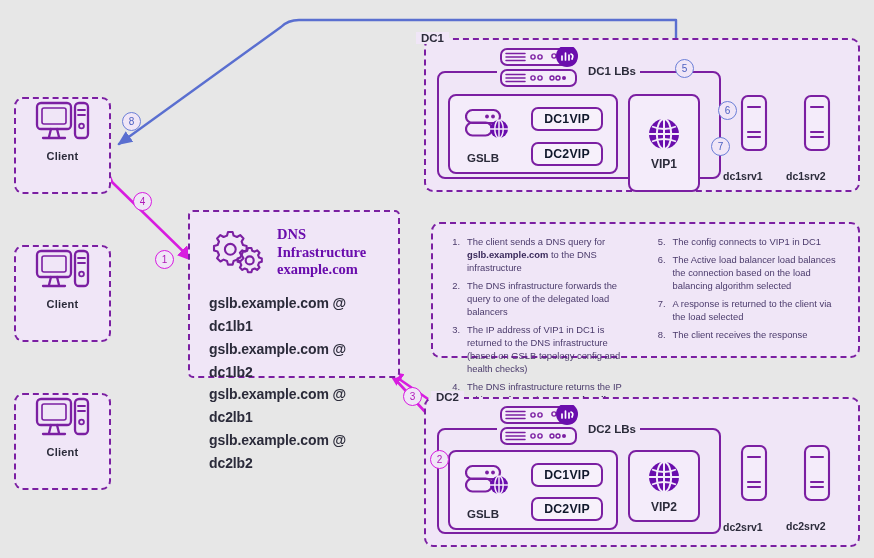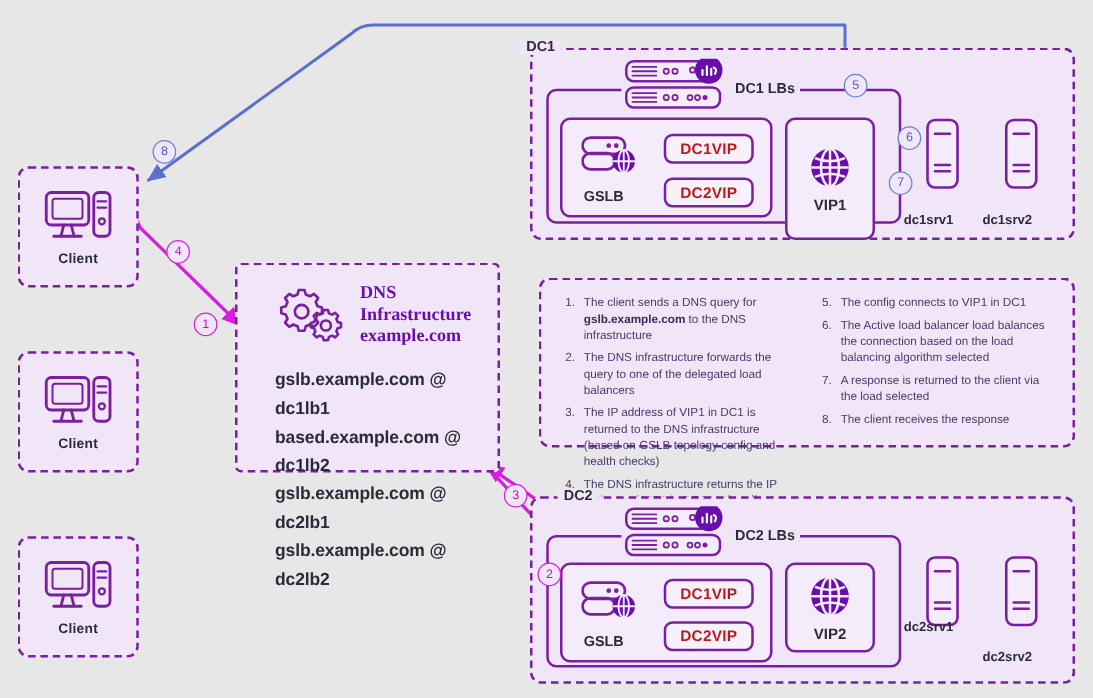--- a/index.html
+++ b/index.html
@@ -15,33 +15,32 @@
   svg.layer{position:absolute;left:0;top:0;width:874px;height:558px;pointer-events:none;}
   .node{position:absolute;box-sizing:border-box;}
 
   
   .client-card{
     border:2px dashed #7b1fa2;
     border-radius:9px;
     background:#f0e6f7;
     width:97px;height:97px;
     display:flex;flex-direction:column;
-    align-items:center;justify-content:center;
+    align-items:center;
     gap:3px;
-    margin-top:36px;
   }
   .client-label{font-size:11px;font-weight:bold;color:#2b2b3a;letter-spacing:.2px;}
 
   
   .dns-card{
     border:2px dashed #7b1fa2;
     border-radius:5px;
     background:#f0e6f7;
     box-sizing:border-box;
-    padding:14px 15px 12px 30px;
+    padding:14px 15px 12px 19px;
   }
   .dns-head{display:flex;align-items:flex-start;gap:10px;}
   .dns-title{
     font-family:"Liberation Serif", serif;
     font-weight:bold;font-size:14.5px;line-height:1.22;
     color:#6a0dad;
   }
   .dns-records{margin-top:13px;}
   .dns-rec{
     font-size:14px;font-weight:bold;color:#2b2b3a;
@@ -80,21 +79,21 @@
   .vip-box{
     position:absolute;box-sizing:border-box;
     border:2px solid #7b1fa2;border-radius:8px;background:#f4ecfa;
     display:flex;flex-direction:column;align-items:center;justify-content:center;gap:4px;
   }
   .vip-label{font-size:12px;font-weight:bold;color:#2b2b3a;}
   .pill{
     position:absolute;box-sizing:border-box;
     border:2.4px solid #7b1fa2;border-radius:7px;background:#f7f1fb;
     display:flex;align-items:center;justify-content:center;
-    font-size:12.3px;font-weight:bold;color:#b91c1c;letter-spacing:.2px;
+    font-size:12.3px;font-weight:bold;color:#0f172a;letter-spacing:.2px;
   }
   .gslb-label{position:absolute;font-size:11.5px;font-weight:bold;color:#2b2b3a;}
   .lbs-label{position:absolute;font-size:11.5px;font-weight:bold;color:#2b2b3a;background:#f0e6f7;padding:0 4px;}
   .srv-label{position:absolute;font-size:10.5px;font-weight:bold;color:#2b2b3a;margin-top:13px;}
 
   
   .badge{
     position:absolute;width:19px;height:19px;border-radius:50%;
     box-sizing:border-box;display:flex;align-items:center;justify-content:center;
     font-size:10px;font-weight:normal;background:#f0e6f7;
@@ -190,21 +189,21 @@
         <circle cx="40.7" cy="34.4" r="4.0" fill="none" stroke="#7b1fa2" stroke-width="2.1"></circle>
       </svg>
       <div class="dns-title">
         <div>DNS</div>
         <div>Infrastructure</div>
         <div>example.com</div>
       </div>
     </div>
     <div class="dns-records">
       <div class="dns-rec">gslb.example.com @ dc1lb1</div>
-      <div class="dns-rec">based.example.com @ dc1lb2</div>
+      <div class="dns-rec">gslb.example.com @ dc1lb2</div>
       <div class="dns-rec">gslb.example.com @ dc2lb1</div>
       <div class="dns-rec">gslb.example.com @ dc2lb2</div>
     </div>
   </div>
 
   <div class="node dc" style="left:424px;top:38px;width:436px;height:154px;"></div>
   <div class="dc-title" style="left:416px;top:32px;">DC1</div>
 
   <div class="lb-outer" style="left:437px;top:71px;width:284px;height:108px;"></div>
   <div class="lb-inner" style="left:448px;top:94px;width:170px;height:80px;"></div>
@@ -298,21 +297,21 @@
         <div class="legend-txt">A response is returned to the client via the load selected</div>
       </div>
       <div class="legend-item">
         <div class="legend-num">8.</div>
         <div class="legend-txt">The client receives the response</div>
       </div>
     </div>
   </div>
 
   <div class="node dc" style="left:424px;top:397px;width:436px;height:150px;"></div>
-  <div class="dc-title" style="left:446px;top:391px;">DC2</div>
+  <div class="dc-title" style="left:431px;top:391px;">DC2</div>
 
   <div class="lb-outer" style="left:437px;top:428px;width:284px;height:106px;"></div>
   <div class="lb-inner" style="left:448px;top:450px;width:170px;height:80px;"></div>
 
   <svg class="node" style="left:497px;top:405px;" width="125" height="44" viewBox="0 0 125 44">
     <rect x="0" y="0" width="125" height="44" fill="#f0e6f7"></rect>
     <rect x="4" y="2" width="75" height="16" rx="6" fill="#f4ecfa" stroke="#7b1fa2" stroke-width="2"></rect>
     <path d="M9,6.5 L28,6.5 M9,10 L28,10 M9,13.5 L28,13.5" stroke="#7b1fa2" stroke-width="1.5" stroke-linecap="round"></path>
     <circle cx="36" cy="10" r="2.1" fill="none" stroke="#7b1fa2" stroke-width="1.4"></circle>
     <circle cx="43" cy="10" r="2.1" fill="none" stroke="#7b1fa2" stroke-width="1.4"></circle>
@@ -351,21 +350,21 @@
       <ellipse cx="19" cy="19" rx="7.2" ry="15" fill="none" stroke="#f4ecfa" stroke-width="2"></ellipse>
       <path d="M7,11.5 q12,5 24,0 M7,26.5 q12,-5 24,0" stroke="#f4ecfa" stroke-width="1.8" fill="none"></path>
     </svg>
     <div class="vip-label">VIP2</div>
   </div>
 
   <svg class="node" style="left:740px;top:444px;" width="28" height="58" viewBox="0 0 28 58">
     <rect x="2" y="2" width="24" height="54" rx="6" fill="#f4ecfa" stroke="#7b1fa2" stroke-width="2.1"></rect>
     <path d="M8,13 L20,13 M8,38 L20,38 M8,43 L20,43" stroke="#7b1fa2" stroke-width="2.1" stroke-linecap="round"></path>
   </svg>
-  <div class="srv-label" style="left:723px;top:483px;text-align:right;">dc2srv1</div>
+  <div class="srv-label" style="left:723px;top:508px;text-align:right;">dc2srv1</div>
 
   <svg class="node" style="left:803px;top:444px;" width="28" height="58" viewBox="0 0 28 58">
     <rect x="2" y="2" width="24" height="54" rx="6" fill="#f4ecfa" stroke="#7b1fa2" stroke-width="2.1"></rect>
     <path d="M8,13 L20,13 M8,38 L20,38 M8,43 L20,43" stroke="#7b1fa2" stroke-width="2.1" stroke-linecap="round"></path>
   </svg>
   <div class="srv-label" style="left:786px;top:507px;">dc2srv2</div>
 
   <div class="badge magenta" style="left:155px;top:250px;">1</div>
   <div class="badge magenta" style="left:430px;top:450px;">2</div>
   <div class="badge magenta" style="left:403px;top:387px;">3</div>

